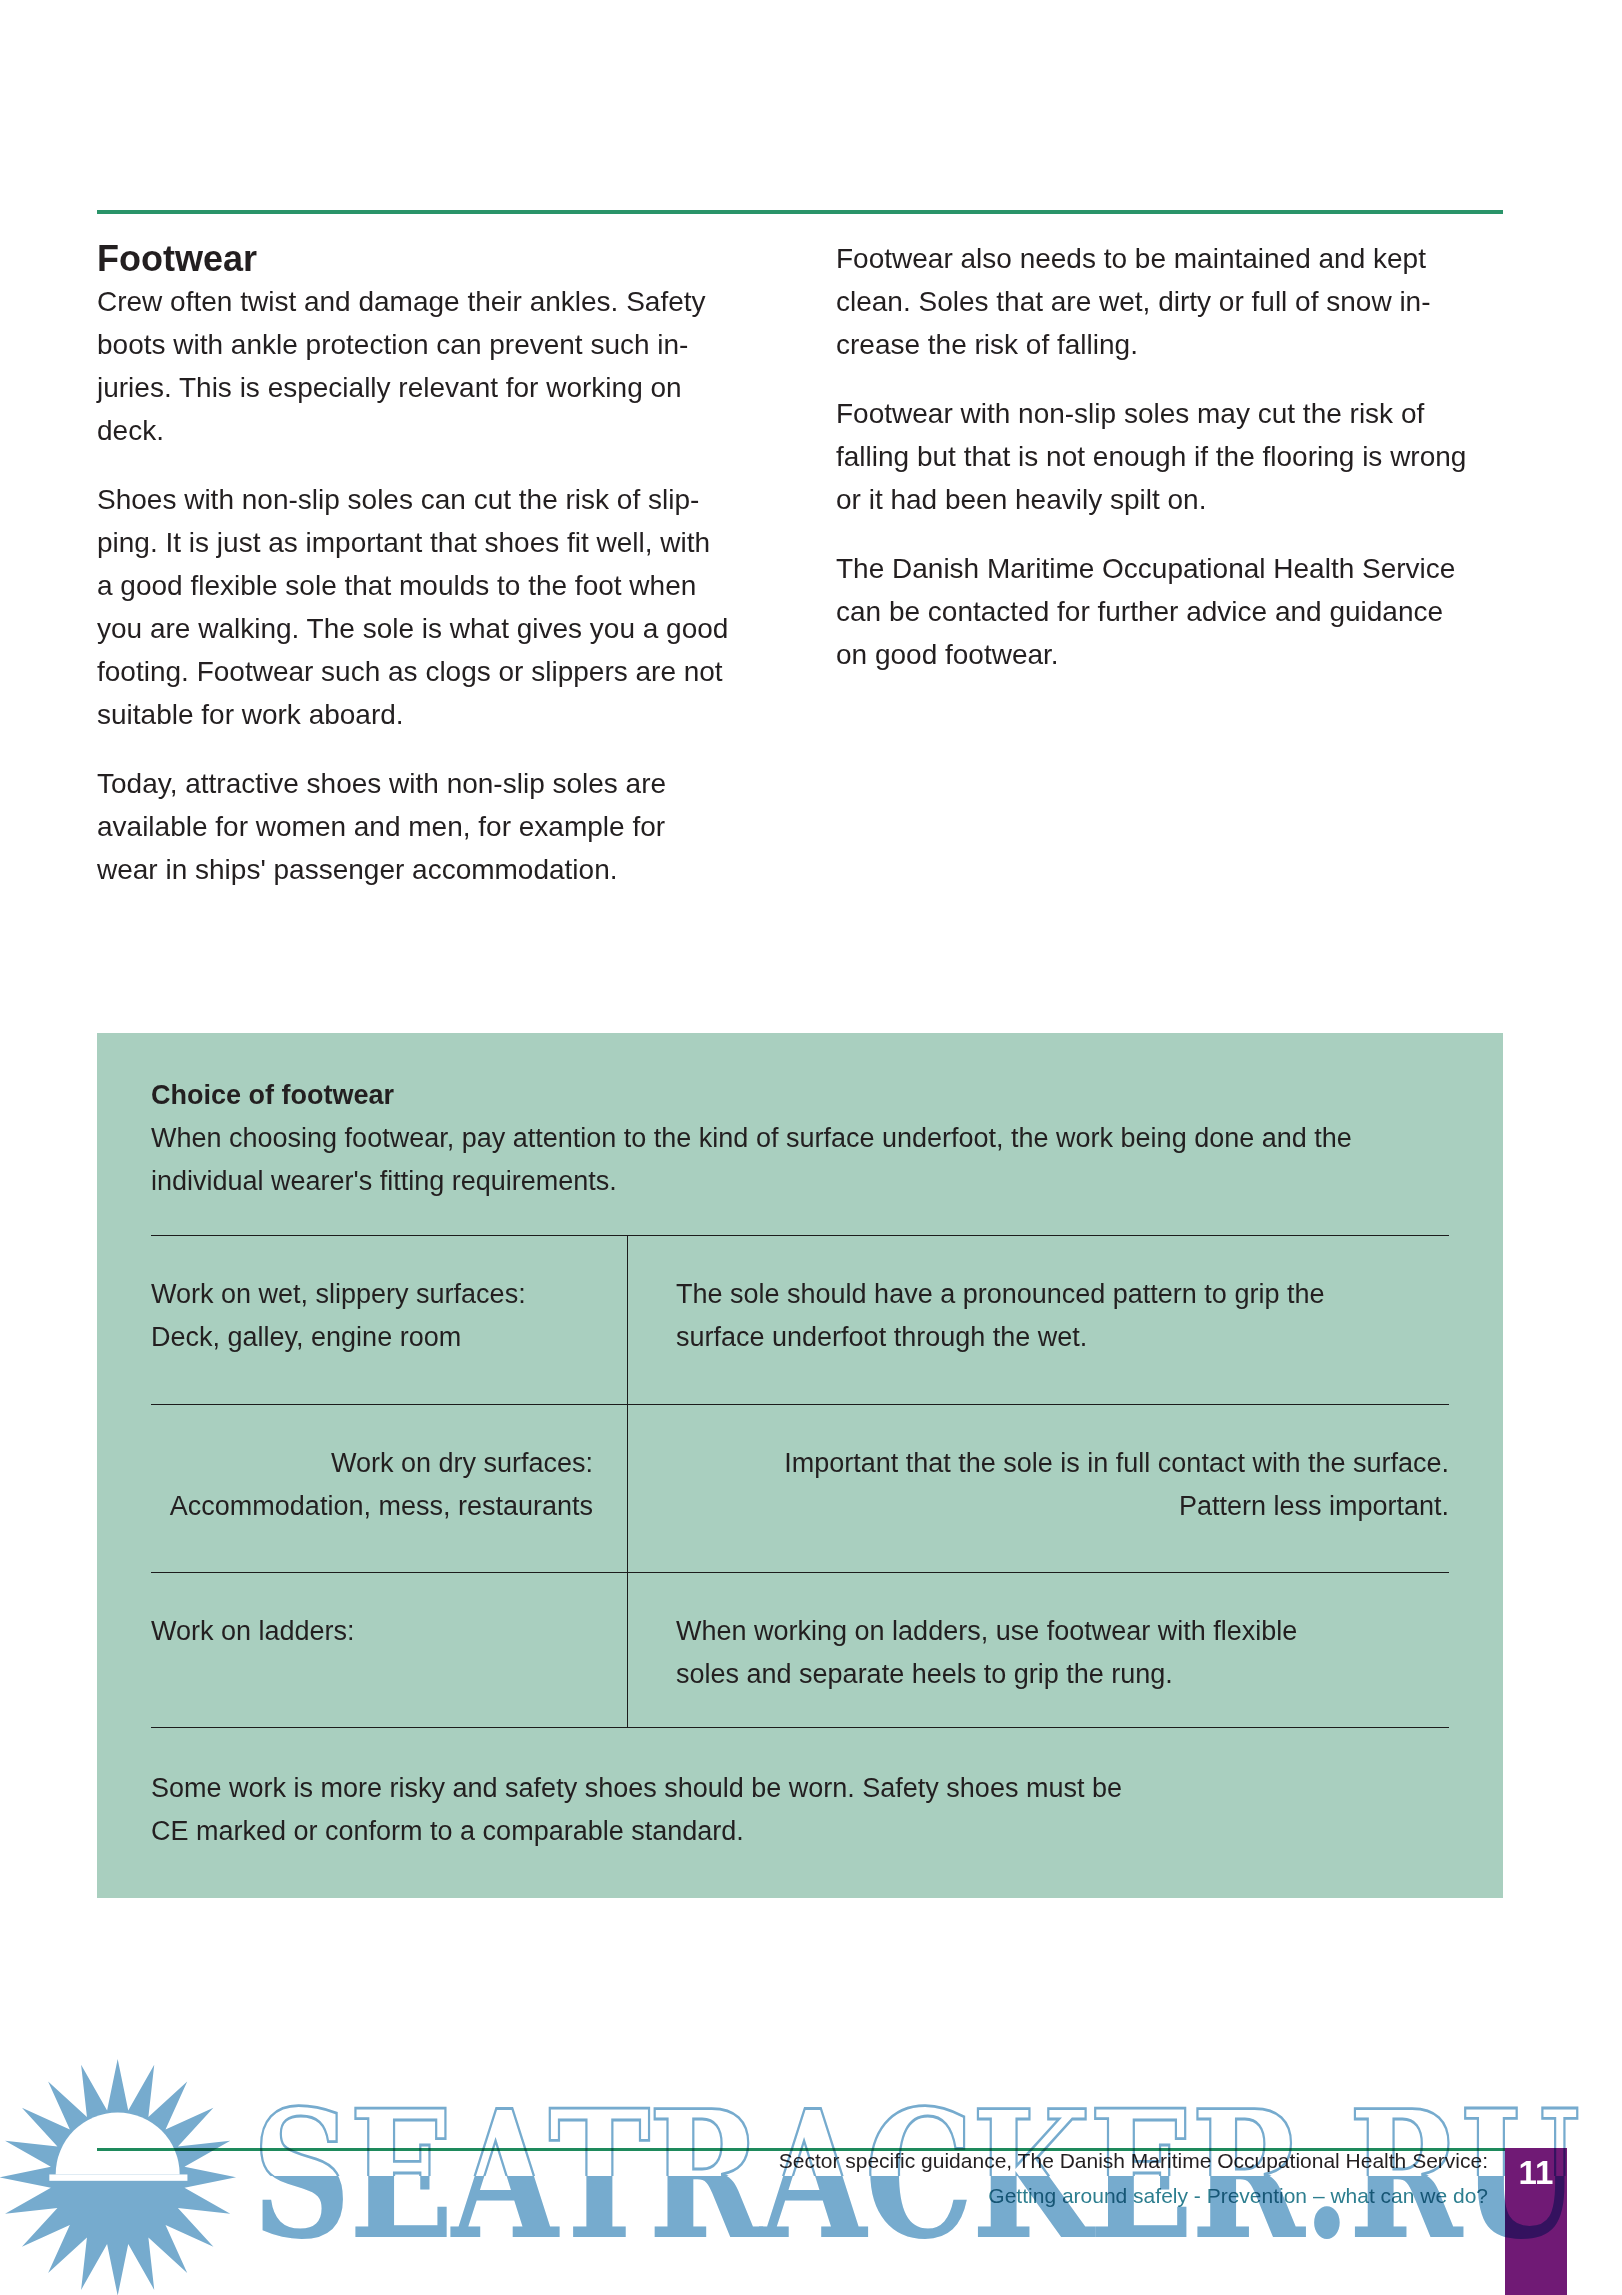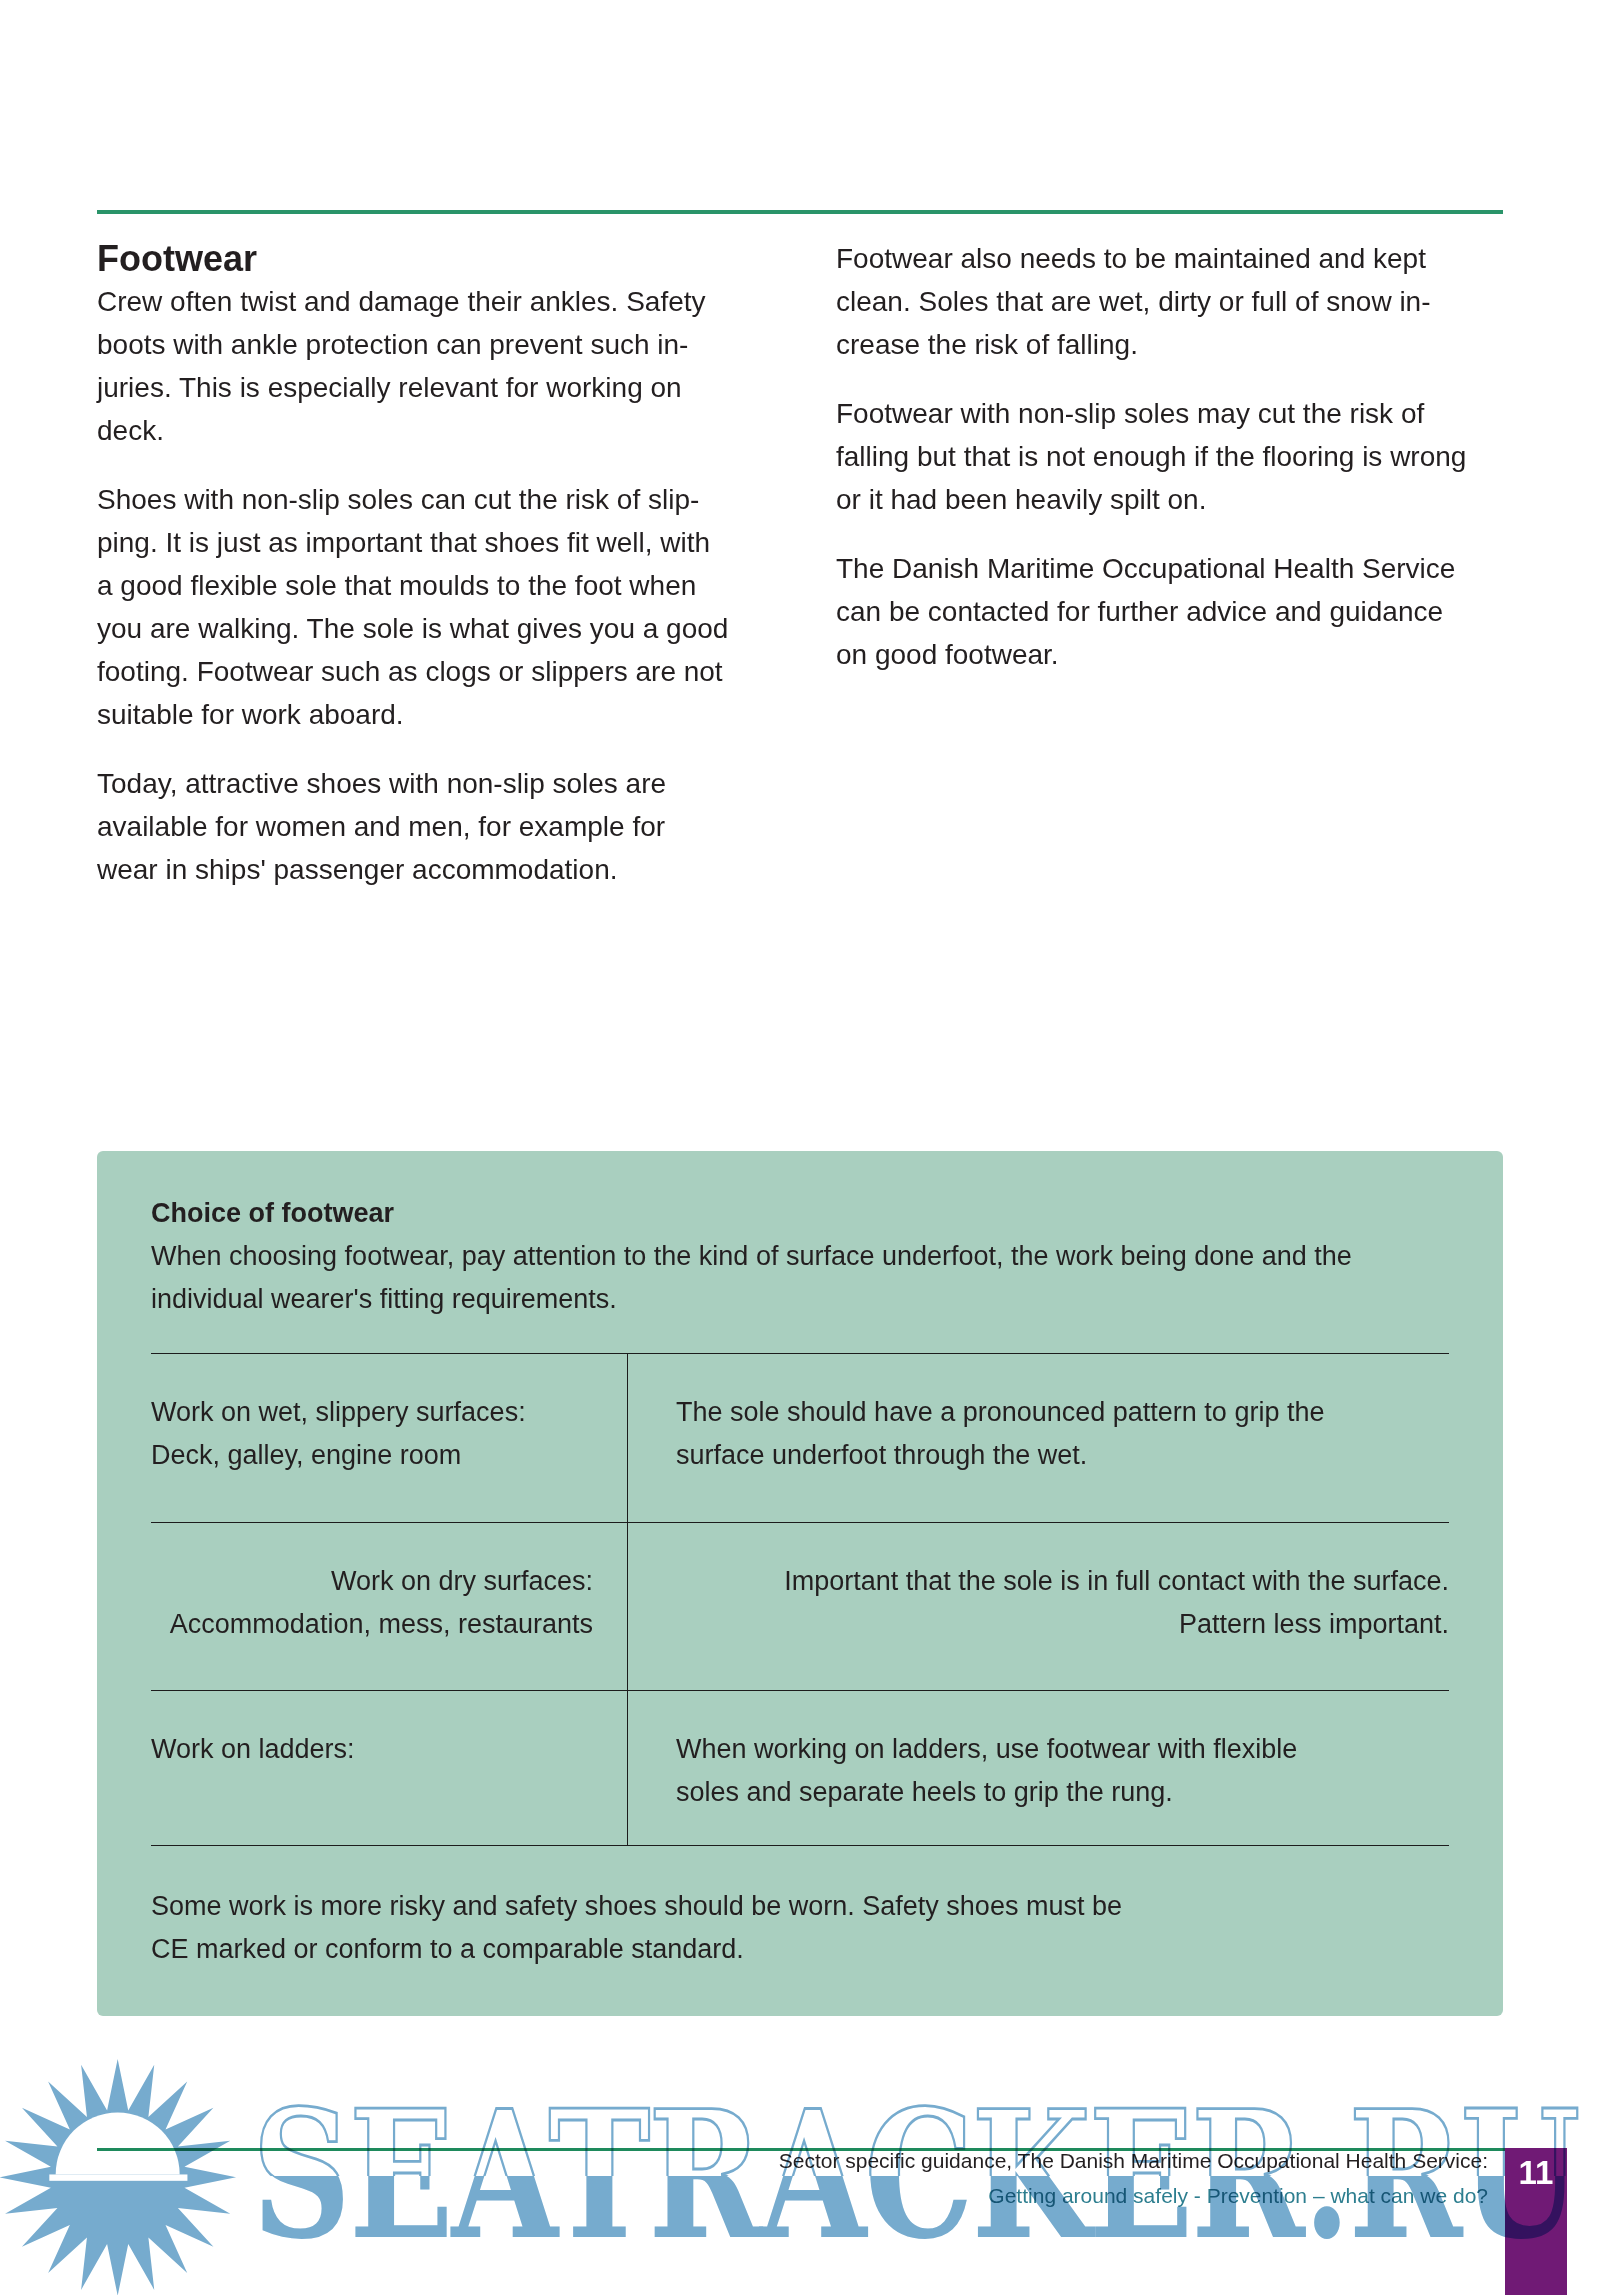--- a/index.html
+++ b/index.html
@@ -20,25 +20,25 @@
   
   .col { top:237px; font-size:28px; line-height:43px; }
   .col-left  { left:97px;  width:667px; }
   .col-right { left:836px; width:667px; }
   .col h2 { margin:0; font-size:36px; line-height:43px; font-weight:bold; }
   .col p { margin:0; }
   .col p + p { margin-top:26px; }
 
   
   .gbox {
-    left:97px; top:1151px; width:1406px; height:865px;
+    left:97px; top:1033px; width:1406px; height:865px;
     background:#a9cfbf;
     box-sizing:border-box;
     padding:41px 54px 0 54px;
-    font-size:27px; line-height:43px;border-radius:6px;
+    font-size:27px; line-height:43px;
   }
   .gbox h3 { margin:0; font-size:27px; line-height:43px; font-weight:bold; }
   .gbox .intro { margin:0; }
   .gtable { margin-top:32px; border-bottom:1.4px solid #1c1c1c; }
   .grow { display:flex; border-top:1.4px solid #1c1c1c; box-sizing:border-box; }
   .grow-1 { min-height:169px; }
   .grow-2 { min-height:168px;text-align:right; }
   .grow-3 { min-height:155px; }
   .gcell { box-sizing:border-box; padding-top:37px; padding-bottom:21px; }
   .gcell-left  { width:477px; border-right:1.4px solid #1c1c1c; padding-right:34px; }

